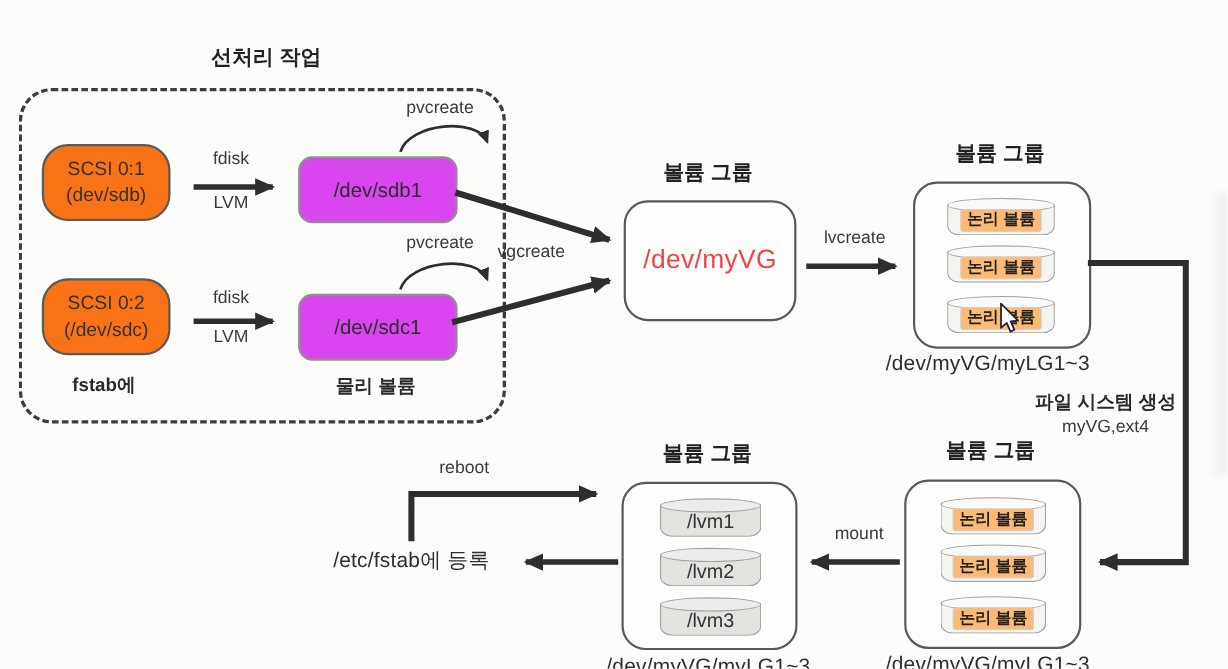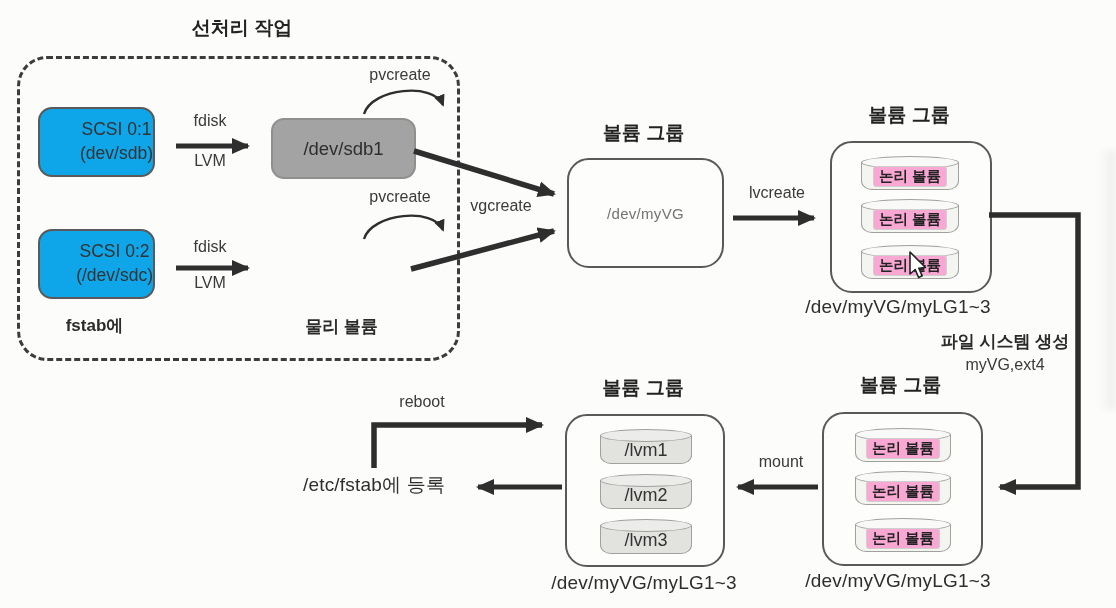--- a/index.html
+++ b/index.html
@@ -2,42 +2,42 @@
 <html><head>
 <meta charset="utf-8">
 <style>
   html,body{margin:0;padding:0;}
   body{
     width:1116px;height:608px;position:relative;overflow:hidden;
     background:#fcfcfa;
     font-family:"Liberation Sans","DejaVu Sans",sans-serif;
     color:#2b2b2b;
   }
-  .canvas{position:absolute;inset:0;}
+  .canvas{position:absolute;inset:0;margin-top:24px;}
   
   .scan-edge{position:absolute;right:0;top:150px;width:18px;height:260px;
     background:linear-gradient(to right,rgba(0,0,0,0),rgba(0,0,0,0.06));
     filter:blur(3px);}
   .abs{position:absolute;}
   .ctr{display:flex;align-items:center;justify-content:center;text-align:center;}
   .ko-title{font-weight:700;font-size:19px;color:#222;}
   .ko-label{font-weight:700;font-size:17px;color:#2b2b2b;}
   .cmd{font-size:16px;color:#3a3a3a;}
-  .devpath{font-size:15px;color:#737373;letter-spacing:0.3px;}
+  .devpath{font-size:24px;color:#ef4444;letter-spacing:0.3px;}
   .caption{font-size:19px;color:#2e2e2e;letter-spacing:0.2px;}
 
   .dashed-box{
     border:3px dashed #3c3c3c;border-radius:30px;background:transparent;
   }
   .node-box{
-    background:#0ea5e9;border:2px solid #5a5a5a;border-radius:14px;justify-content:flex-end;
+    background:#f97316;border:2px solid #5a5a5a;border-radius:24px;
   }
   .disk-box{line-height:1.35;font-size:17.5px;color:#333;}
   .pv-box{
-    background:#a3a3a3;border:2px solid #8f8f8c;border-radius:13px;
+    background:#d946ef;border:2px solid #8f8f8c;border-radius:13px;
     font-size:18.5px;color:#2e2e2e;
   }
   .vg-box{
     background:#fdfdfb;border:2.5px solid #595959;border-radius:22px;
   }
 
   
   .cyl{position:absolute;}
   .cyl .cyl-top{
     position:absolute;left:0;right:0;top:0;height:13px;
@@ -48,21 +48,21 @@
     position:absolute;left:0;right:0;top:6px;bottom:0;
     border:1.6px solid #a0a09d;border-top:none;
     border-radius:0 0 11px 11px / 0 0 9px 9px;background:#f4f4f1;
     box-sizing:border-box;
   }
   .cyl .cyl-label{
     position:absolute;inset:0;padding-top:7px;
     display:flex;align-items:center;justify-content:center;
   }
   .cyl .strip{
-    background:#f9a8d4;border:1px solid #cfcfcb;border-radius:3px;
+    background:#fdba74;border:1px solid #cfcfcb;border-radius:3px;
     padding:0 5px;font-weight:700;font-size:14.5px;color:#222;
     line-height:1.35;white-space:nowrap;
   }
   .cyl.gray .cyl-top{background:#ececea;}
   .cyl.gray .cyl-body{background:#e2e2df;}
   .cyl .plain{font-size:18px;color:#333;}
 
   svg.arrow-layer{position:absolute;inset:0;pointer-events:none;}
 </style>
 </head>
@@ -90,25 +90,26 @@
   <div class="abs ctr cmd" style="left:180px;top:112px;width:60px;height:18px;">fdisk</div>
   <div class="abs ctr cmd" style="left:180px;top:152px;width:60px;height:18px;">LVM</div>
 
   <div class="abs ctr cmd" style="left:180px;top:238px;width:60px;height:18px;">fdisk</div>
   <div class="abs ctr cmd" style="left:180px;top:274px;width:60px;height:18px;">LVM</div>
 
   <div class="abs ctr cmd" style="left:352px;top:66px;width:96px;height:18px;">pvcreate</div>
   <div class="abs ctr cmd" style="left:352px;top:188px;width:96px;height:18px;">pvcreate</div>
 
   <div class="abs pv-box ctr" style="left:271px;top:118px;width:141px;height:57px;">/dev/sdb1</div>
+  <div class="abs pv-box ctr" style="left:271px;top:243px;width:141px;height:57px;">/dev/sdc1</div>
 
   <div class="abs ctr ko-label" style="left:38px;top:314px;width:113px;height:22px;">fstab에</div>
   <div class="abs ctr ko-label" style="left:271px;top:315px;width:141px;height:22px;">물리 볼륨</div>
 
-  <div class="abs ctr cmd" style="left:455px;top:196px;width:92px;height:20px;">vgcreate</div>
+  <div class="abs ctr cmd" style="left:437px;top:196px;width:92px;height:20px;">vgcreate</div>
 
   <div class="abs ctr ko-title" style="left:567px;top:121px;width:153px;height:24px;">볼륨 그룹</div>
   <div class="abs vg-box ctr devpath" style="left:567px;top:158px;width:153px;height:106px;">/dev/myVG</div>
 
   <div class="abs ctr cmd" style="left:722px;top:183px;width:110px;height:20px;">lvcreate</div>
 
   <div class="abs ctr ko-title" style="left:830px;top:103px;width:158px;height:24px;">볼륨 그룹</div>
   <div class="abs vg-box" style="left:830px;top:141px;width:158px;height:148px;">
     <div class="cyl" style="left:29px;top:13px;width:98px;height:34px;">
       <div class="cyl-body"></div>

